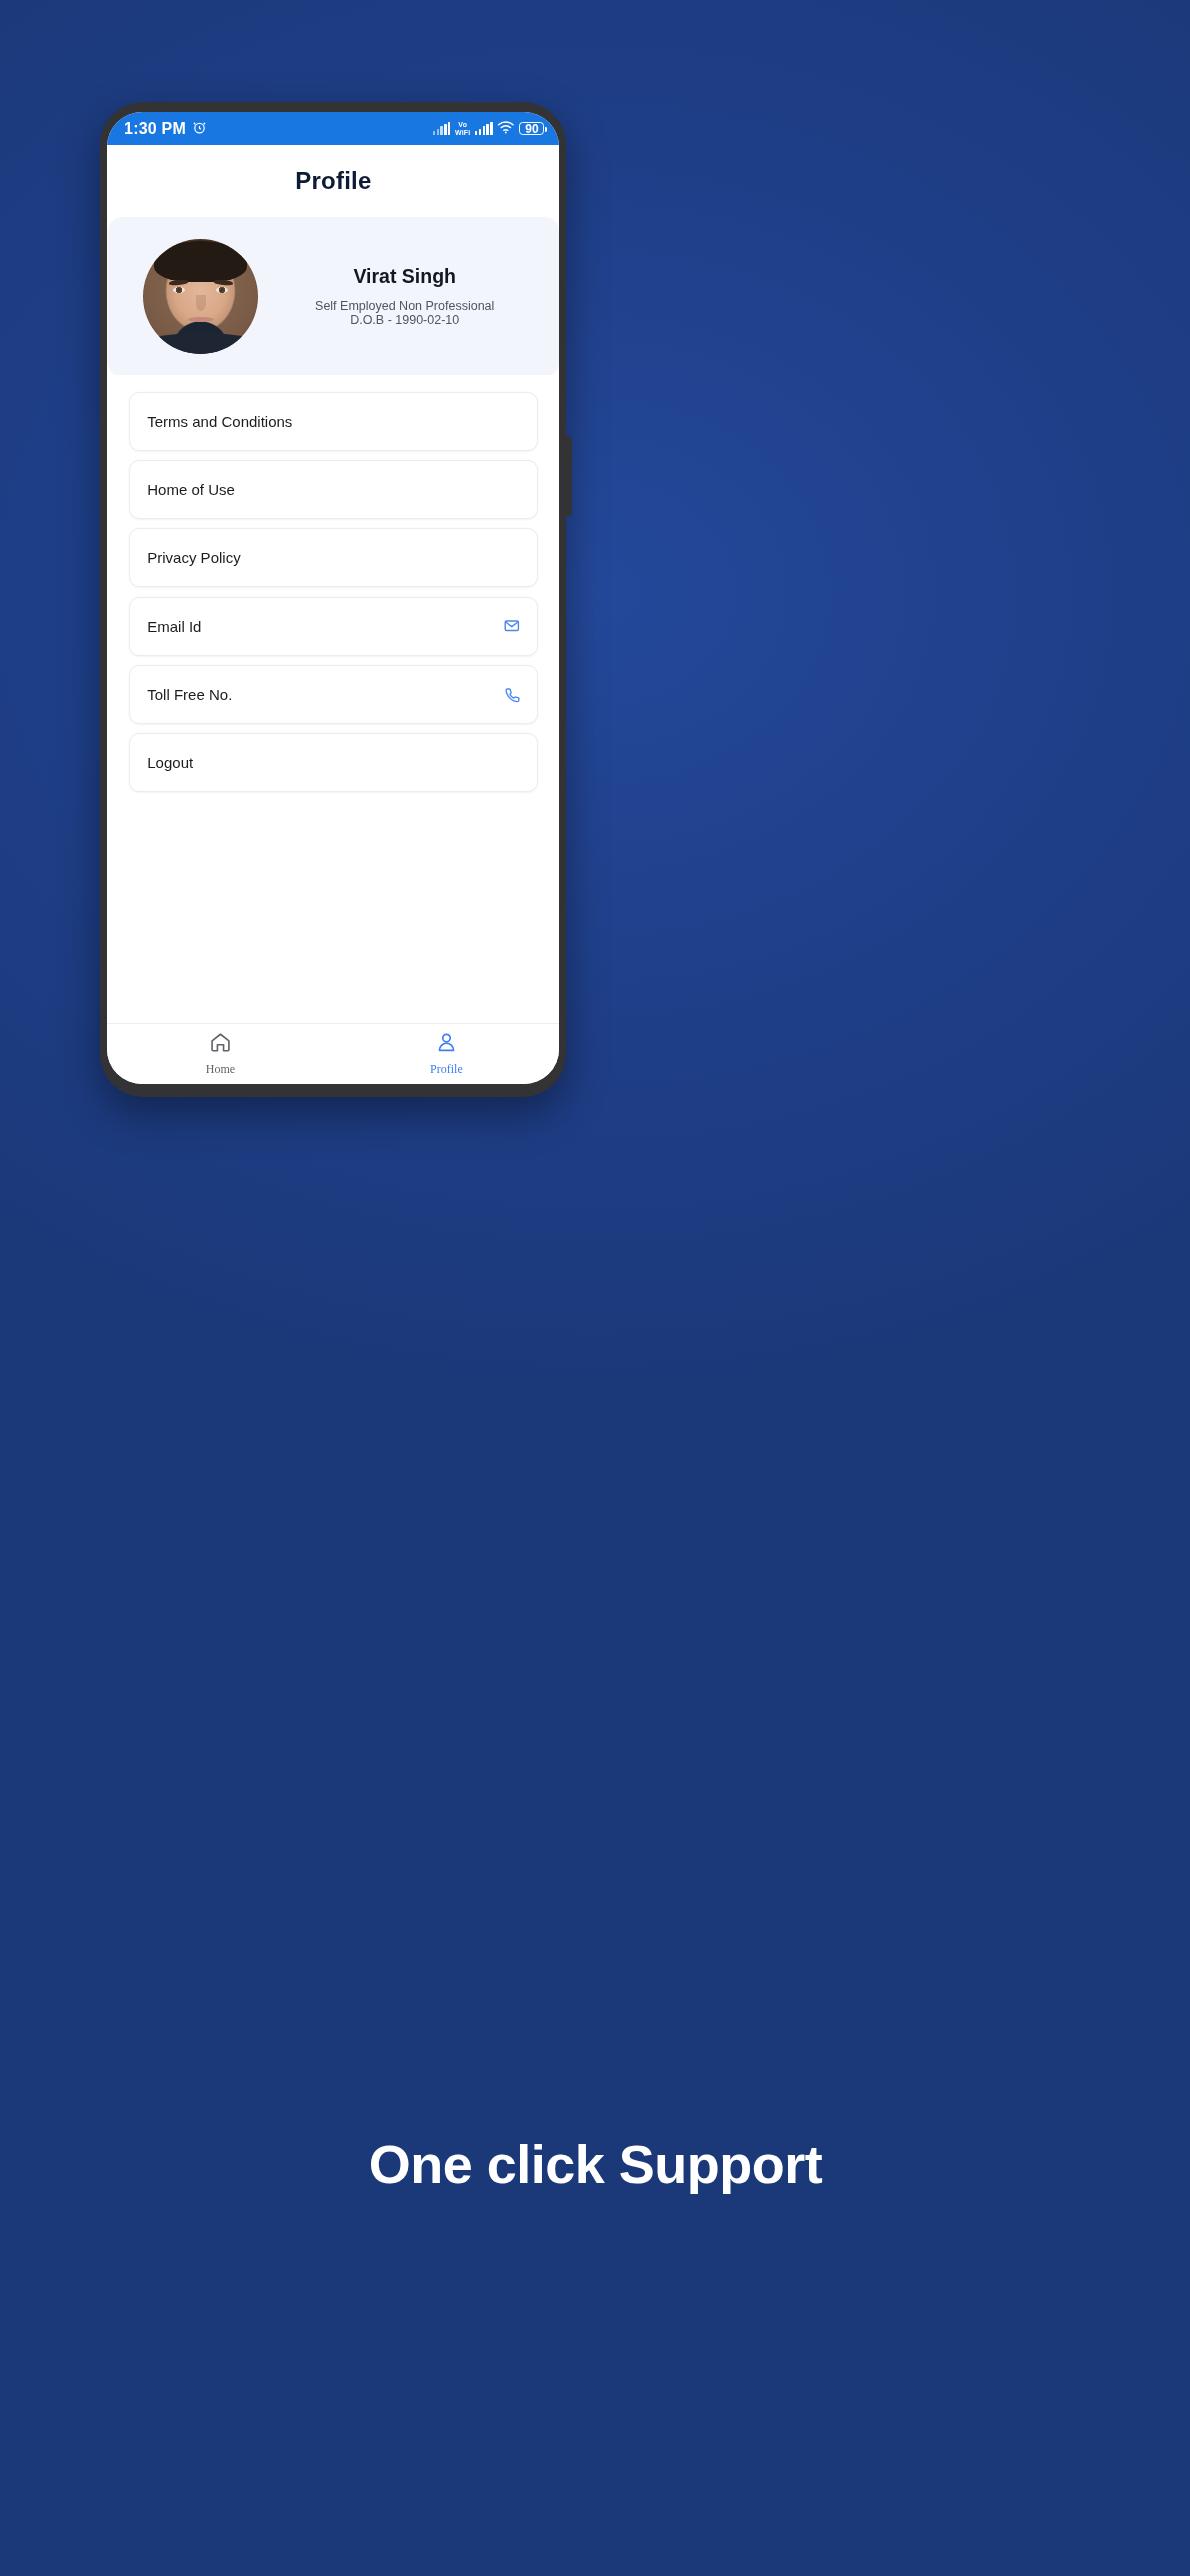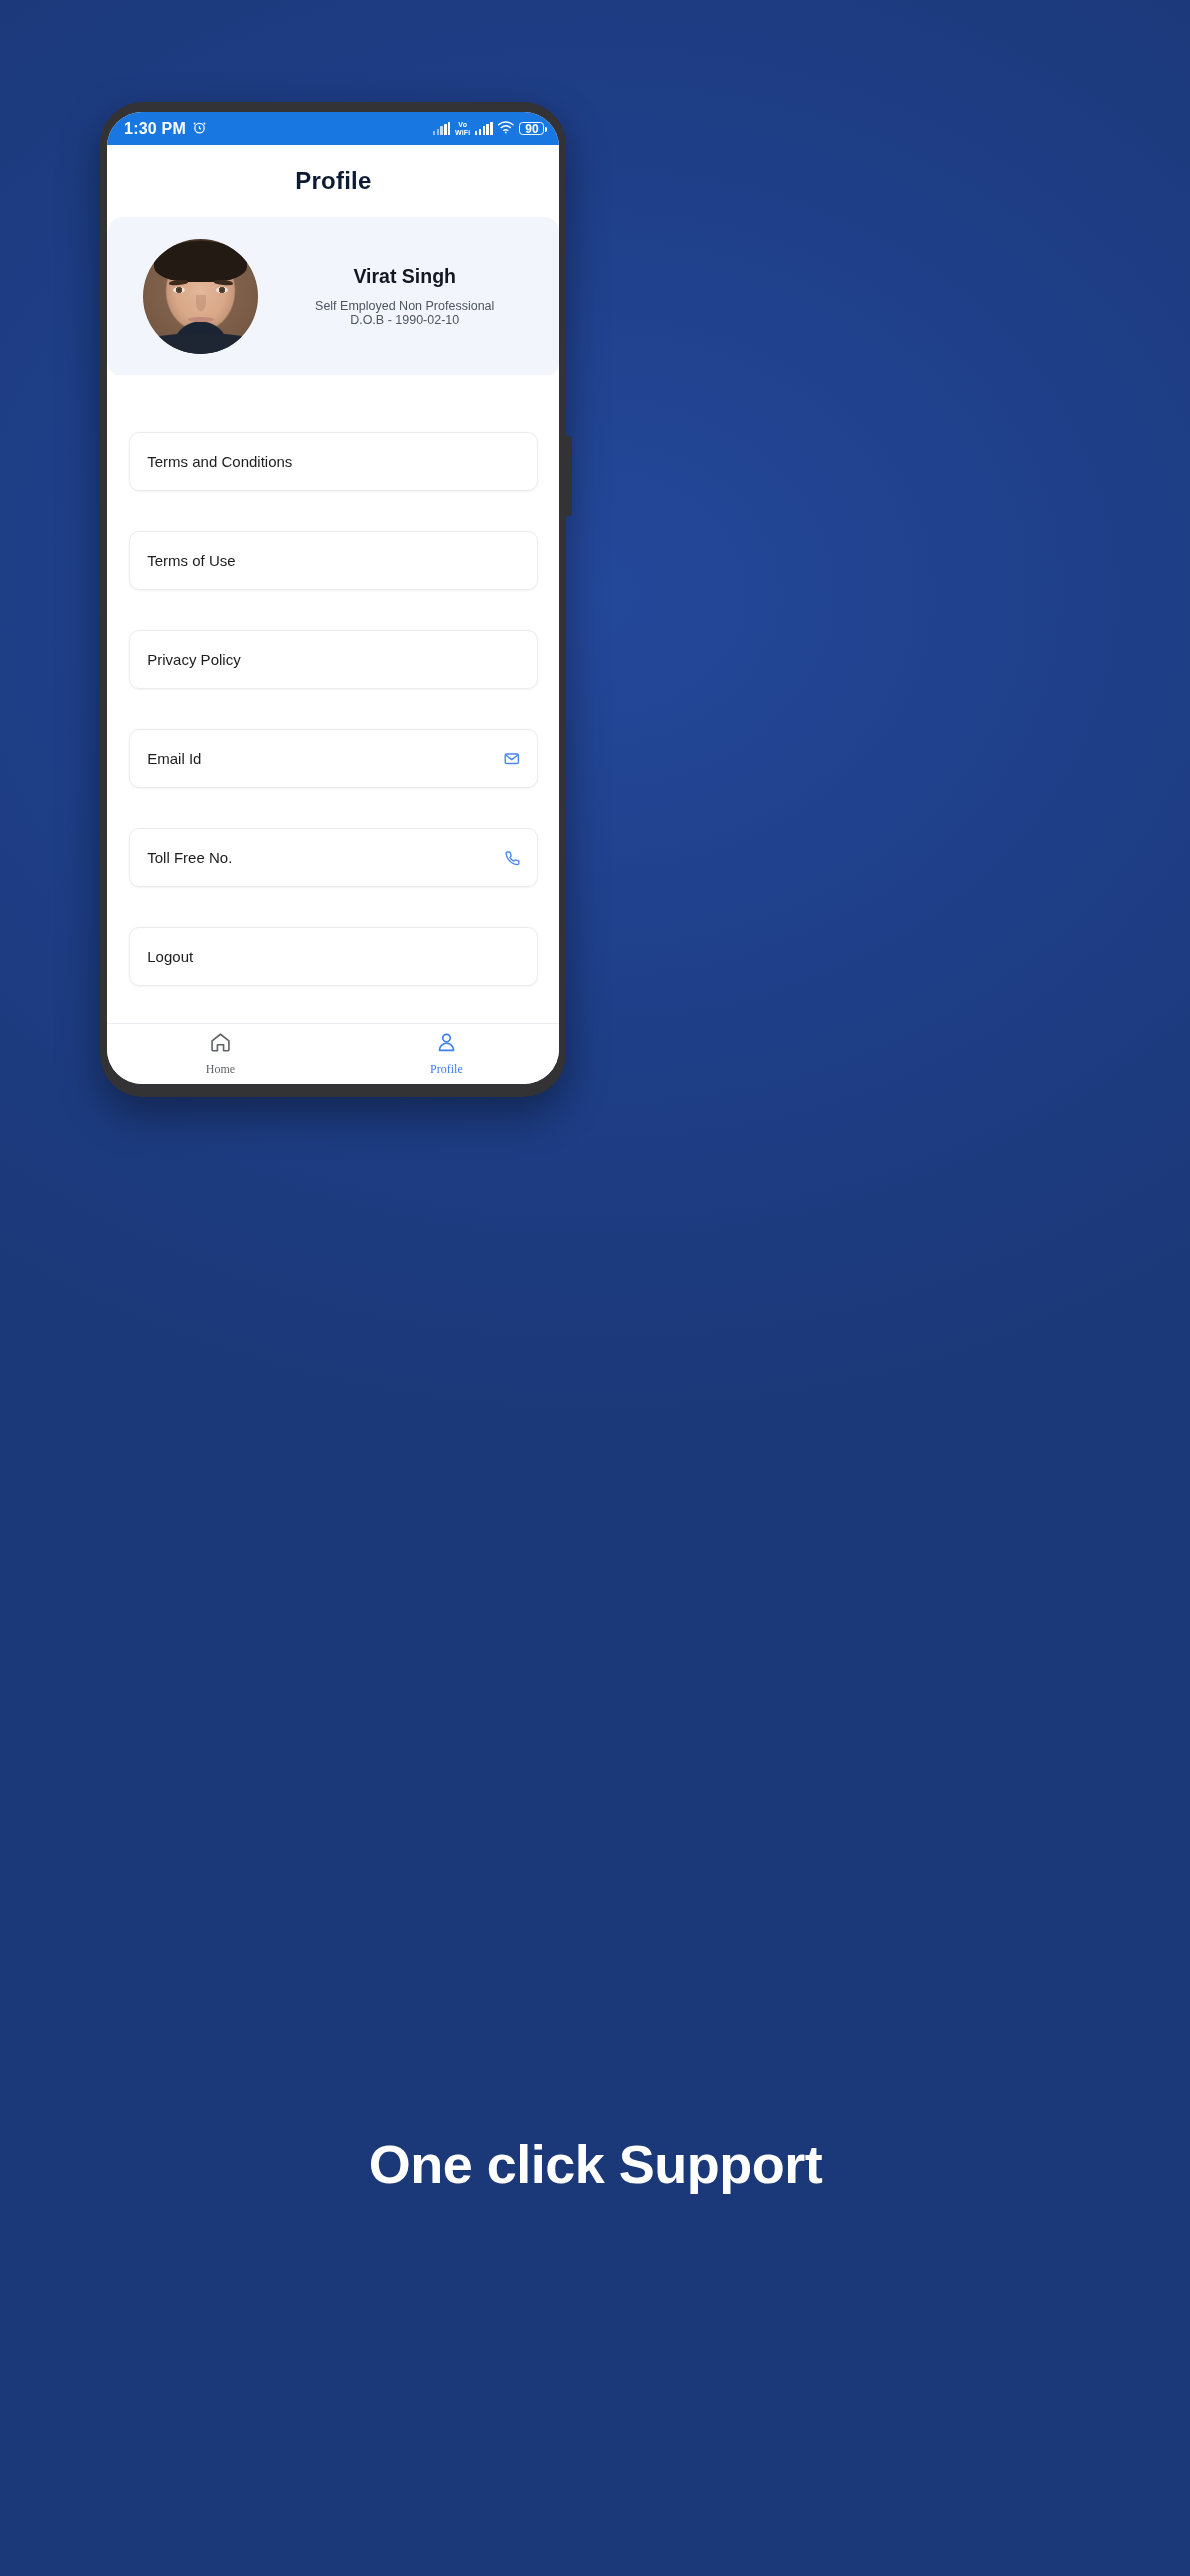--- a/index.html
+++ b/index.html
@@ -129,21 +129,20 @@
   }
   .menu-item {
     height:59px;
     background:#fff;
     border:0.9px solid #ececef;
     border-radius:10.2px;
     margin-bottom:9.3px;
     display:flex;align-items:center;justify-content:space-between;
     padding:0 16.7px 0 17.6px;
     box-shadow:0 0.9px 1.9px rgba(16,24,40,.05);
-    margin-top:40px;
   }
   .menu-label { font-size:15px; color:#1c1c1e; }
   .menu-icon { display:flex;align-items:center;justify-content:center; }
 
   
   #bottom-nav {
     flex:0 0 auto;
     height:61px;
     background:#fff;
     border-top:0.9px solid #eceef1;
@@ -241,21 +240,21 @@
       </div>
     </div>
 
     <div id="menu-list">
 
       <div class="menu-item">
         <span class="menu-label">Terms and Conditions</span>
       </div>
 
       <div class="menu-item">
-        <span class="menu-label">Terms of Use</span>
+        <span class="menu-label">Home of Use</span>
       </div>
 
       <div class="menu-item">
         <span class="menu-label">Privacy Policy</span>
       </div>
 
 
       <div class="menu-item">
         <span class="menu-label">Email Id</span>
         <span class="menu-icon">

